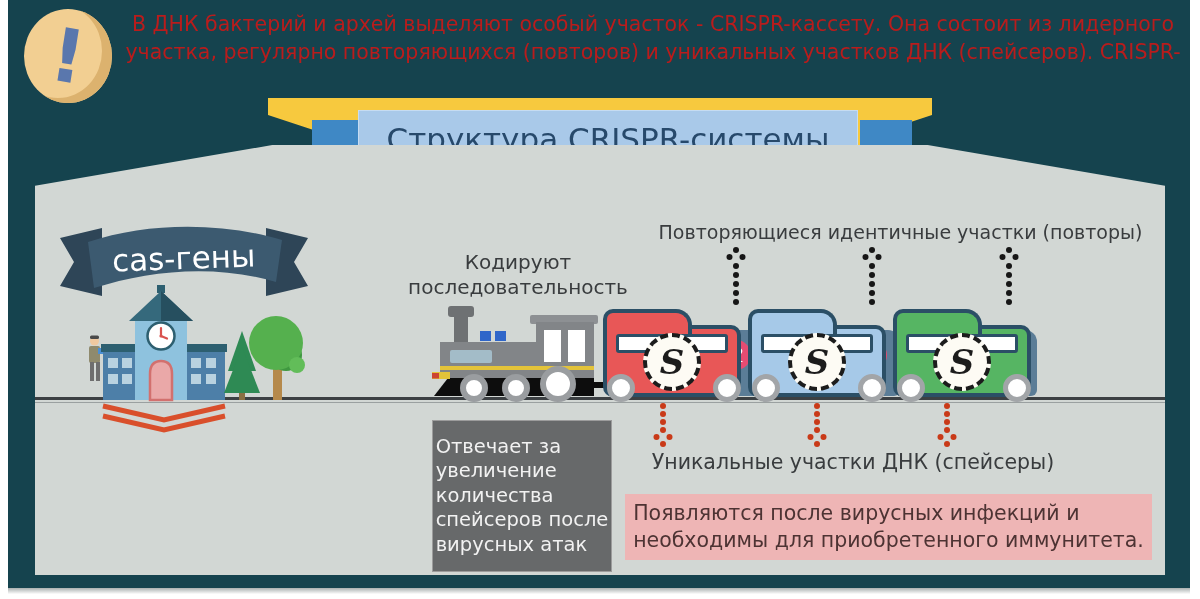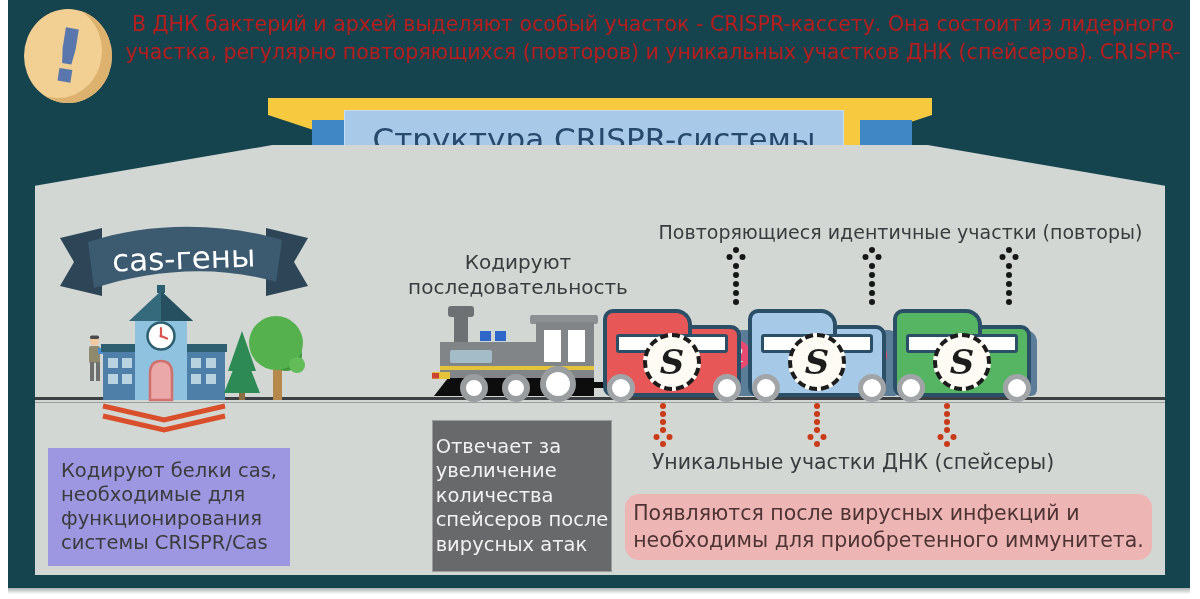--- a/index.html
+++ b/index.html
@@ -19,21 +19,21 @@
   .intro{left:120px;top:11px;width:1066px;text-align:center;color:#b91c1c;
          font-size:20.5px;line-height:1.36;}
   .intro-line{white-space:nowrap;}
 
   
   .banner-yellow{left:268px;top:98px;width:664px;height:100px;background:var(--yellow,#f7c93e);
     clip-path:polygon(0 0,100% 0,100% 17%,89.5% 40%,100% 60%,77% 72%,50% 100%,23% 72%,0 60%,10.5% 40%,0 17%);}
   .ribbon-fold{top:120px;width:52px;height:58px;background:var(--ribbon_blue,#3f88c5);}
   .fold-left{left:312px;clip-path:polygon(0 0,100% 0,100% 100%,28% 100%,0 76%);}
   .fold-right{left:860px;clip-path:polygon(0 0,100% 0,100% 76%,72% 100%,0 100%);}
-  .title-box{left:344px;top:110px;width:500px;height:57px;background:var(--title_blue,#a9c9e9);
+  .title-box{left:358px;top:110px;width:500px;height:57px;background:var(--title_blue,#a9c9e9);
              border:1px solid #c6dcf2;box-sizing:border-box;display:flex;align-items:center;justify-content:center;
              font-size:31px;color:#27496b;}
 
   
   .main-panel{left:35px;top:145px;width:1130px;height:430px;background:var(--panel,#d2d7d4);
     clip-path:polygon(0 9.5%,21% 0,79% 0,100% 9.5%,100% 100%,0 100%);}
 
   
   .ground-line{left:35px;top:397px;width:1130px;height:3px;background:#3c4043;z-index:1;}
   .ground-line2{left:35px;top:402px;width:1130px;height:1px;background:#9aa0a0;z-index:1;}
@@ -45,21 +45,21 @@
   .spacers-label{left:648px;top:450px;width:410px;font-size:20.5px;}
 
   
   .callout{box-sizing:border-box;display:flex;align-items:center;justify-content:center;
            text-align:left;white-space:pre-line;z-index:4;}
   .purple-box{left:48px;top:448px;width:242px;height:118px;background:var(--purple,#9d96e1);
               color:#3b3b3b;font-size:19.5px;line-height:1.24;}
   .gray-box{left:432px;top:420px;width:180px;height:152px;background:var(--graybox,#67696a);
             border:1px solid #9c9c9c;color:#f2f2f2;font-size:19.5px;line-height:1.26;}
   .pink-box{left:625px;top:494px;width:527px;height:66px;background:var(--pink,#eeb5b5);
-            color:#4d3333;font-size:20.5px;line-height:1.32;border-radius:14px;}
+            color:#4d3333;font-size:20.5px;line-height:1.32;}
 
   
   .cas-ribbon{left:56px;top:220px;z-index:3;}
   .building{left:70px;top:285px;z-index:2;}
   .locomotive{left:432px;top:300px;z-index:3;}
 
   
   .wagon{top:325px;width:138px;height:72px;border:4px solid var(--wagon_border,#2b4f66);
          border-radius:10px;box-sizing:border-box;z-index:3;}
   .wagon::before{content:"";position:absolute;top:-20px;left:-4px;width:62%;height:22px;
@@ -304,24 +304,20 @@
         <circle cx="11" cy="4" r="3"></circle>
         <circle cx="11" cy="12" r="3"></circle>
         <circle cx="11" cy="20" r="3"></circle>
         <circle cx="11" cy="28" r="3"></circle>
     <circle cx="4.5" cy="35" r="3"></circle>
         <circle cx="17.5" cy="35" r="3"></circle>
         <circle cx="11" cy="42" r="3"></circle>
       </g>
   </svg>
 
-  <div class="abs callout purple-box">Кодируют белки cas,
-необходимые для
-функционирования
-системы CRISPR/Cas</div>
   <div class="abs callout gray-box">Отвечает за
 увеличение
 количества
 спейсеров после
 вирусных атак</div>
   <div class="abs callout pink-box">Появляются после вирусных инфекций и
 необходимы для приобретенного иммунитета.</div>
 
 </div>
 

